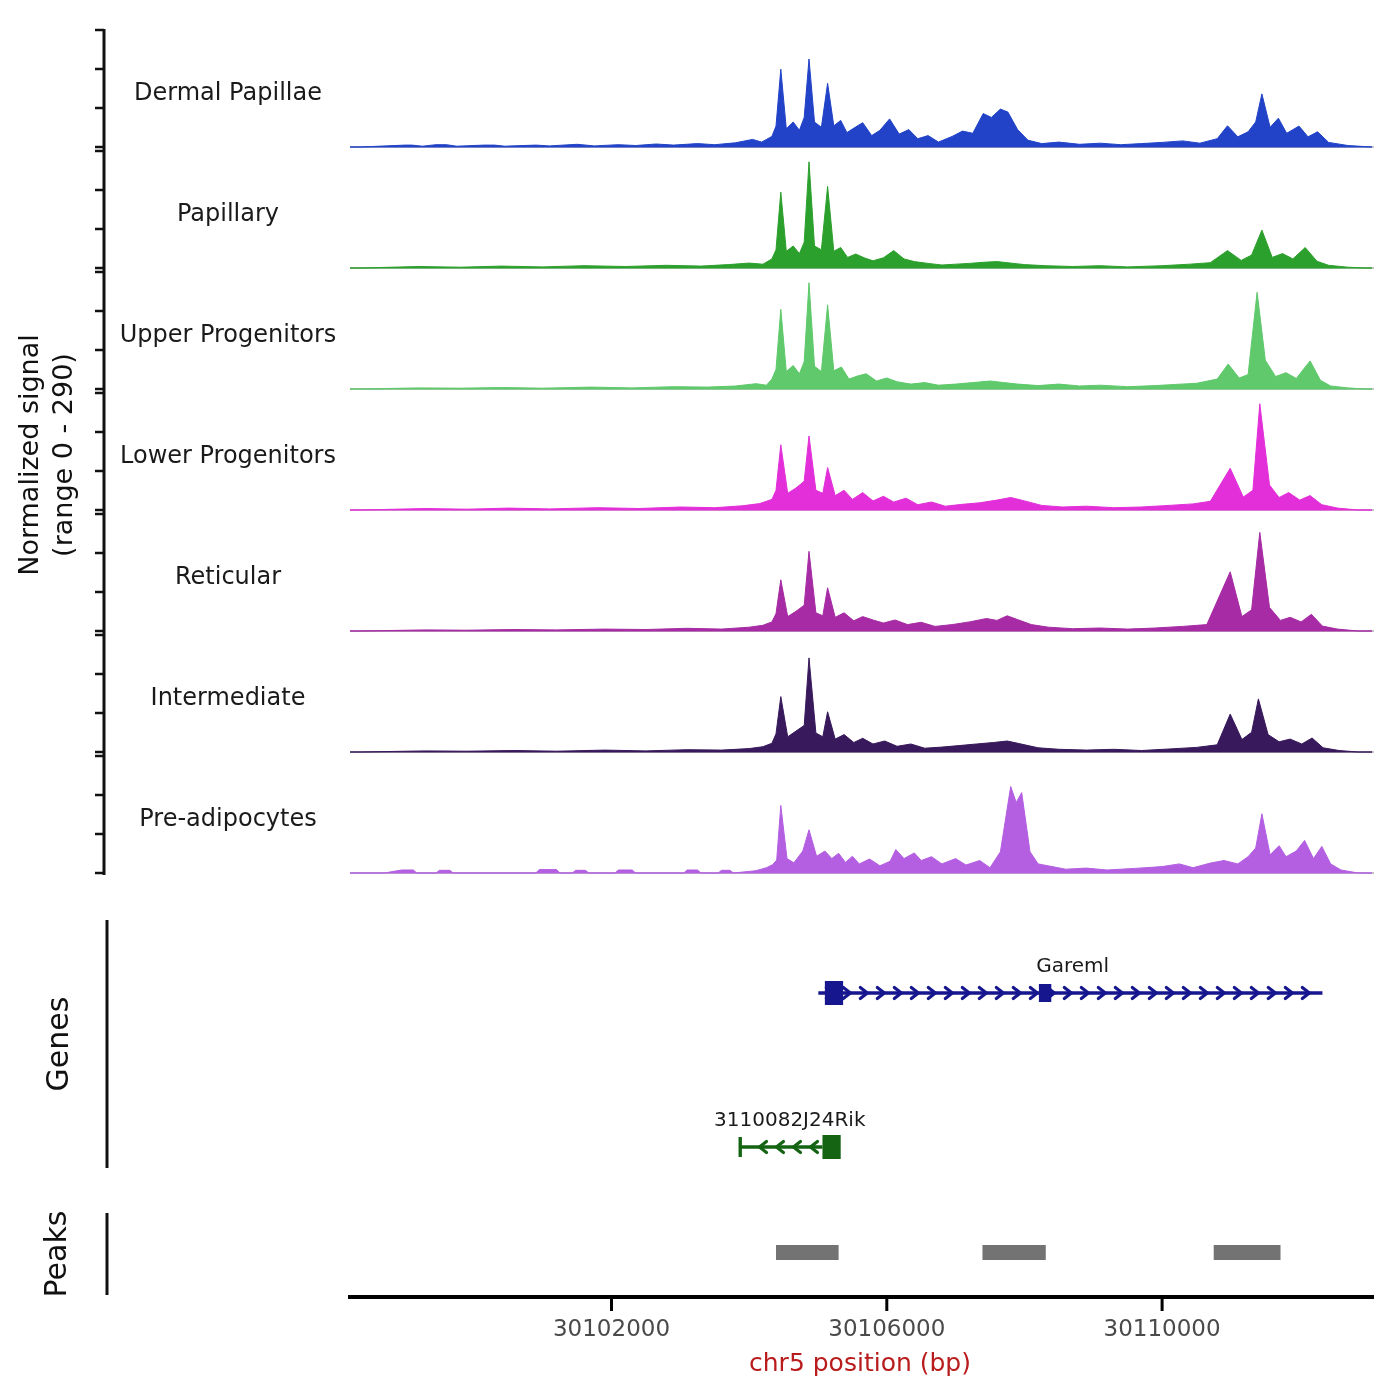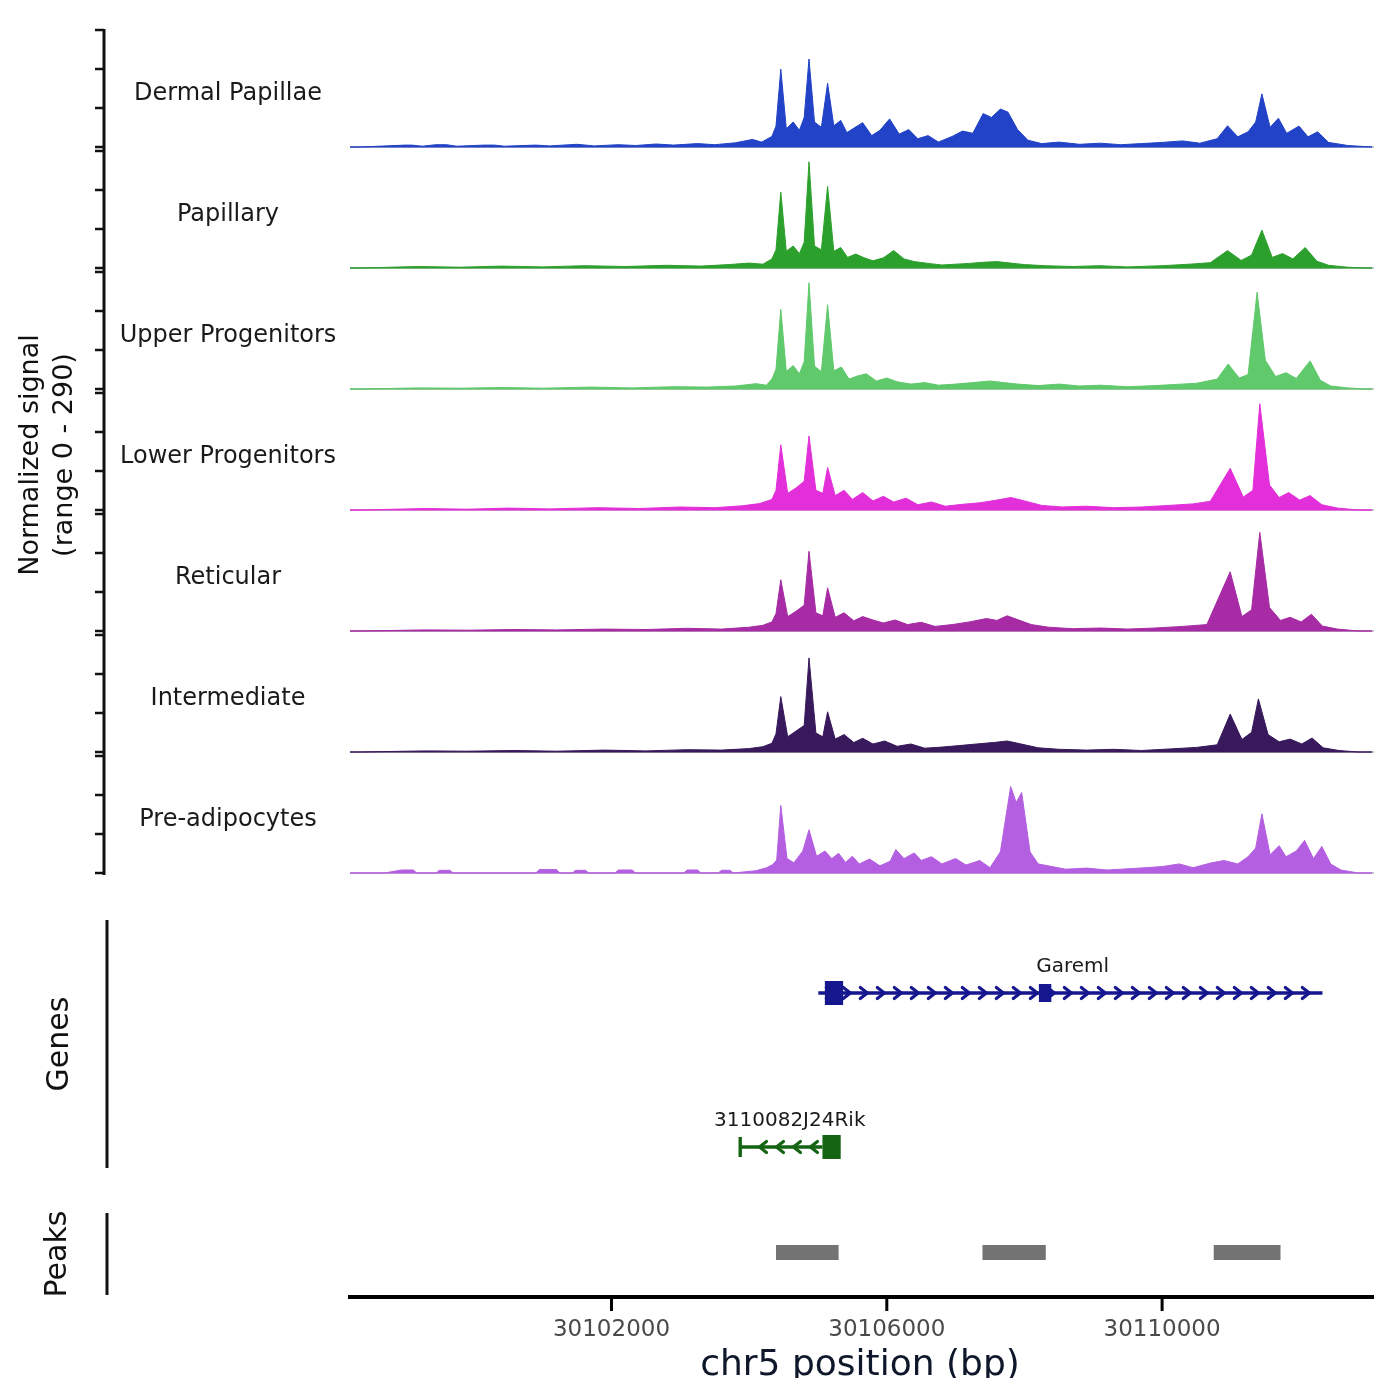--- a/index.html
+++ b/index.html
@@ -2,21 +2,21 @@
 <html><head>
 <meta charset="utf-8">
 <style>
   html,body{margin:0;padding:0;background:#ffffff;}
   .fig{position:relative;width:1400px;height:1378px;background:#ffffff;overflow:hidden;
        font-family:"DejaVu Sans","Liberation Sans",sans-serif;color:#1a1a1a;}
   .fig svg{position:absolute;left:0;top:0;}
   .rot{position:absolute;transform:translate(-50%,-50%) rotate(-90deg);white-space:nowrap;
        text-align:center;color:#111;line-height:1.25;}
   .xlab{position:absolute;left:860px;top:1362px;transform:translate(-50%,-50%);
-        font-size:36px;color:#0f172a;white-space:nowrap;}
+        font-size:25px;color:#b91c1c;white-space:nowrap;}
 </style>
 </head>
 <body>
 
 <div class="fig">
 
   <svg id="chart" width="1400" height="1400">
       <line x1="104" y1="29" x2="104" y2="875" stroke="#111" stroke-width="3"></line>
       <line x1="95" y1="30" x2="104" y2="30" stroke="#111" stroke-width="2.5"></line>
       <line x1="95" y1="69" x2="104" y2="69" stroke="#111" stroke-width="2.5"></line>

